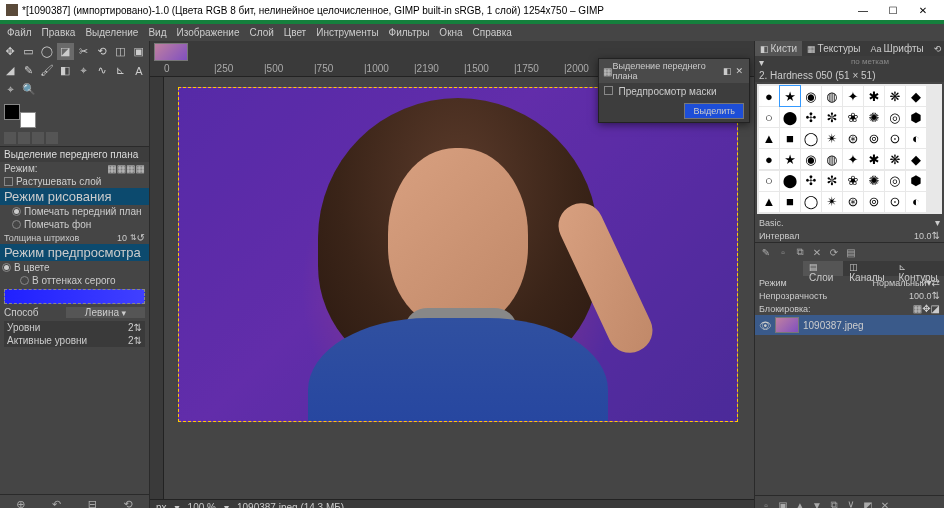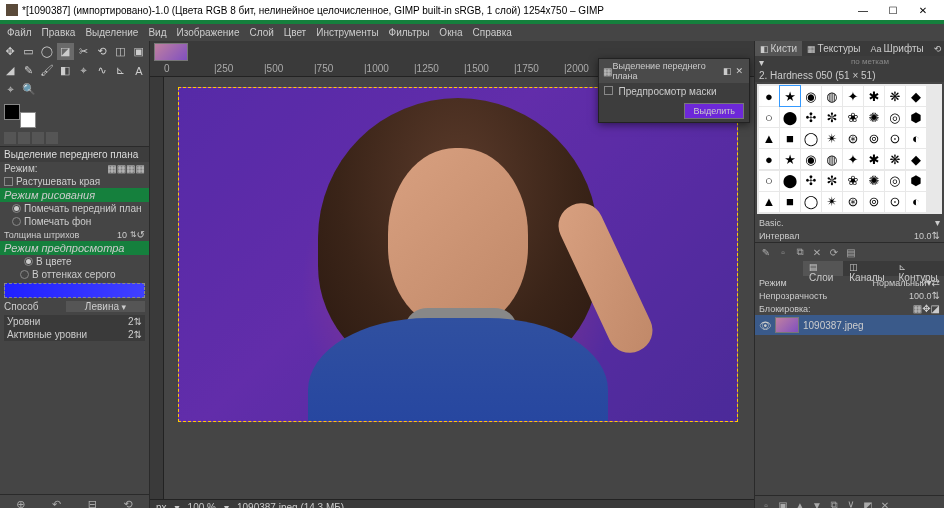--- a/index.html
+++ b/index.html
@@ -22,21 +22,21 @@
 .colorswatch .bg { position: absolute; width: 16px; height: 16px; background: #fff; border: 1px solid #888; bottom: 0; right: 0; }
 .minitabs { display: flex; gap: 2px; padding: 2px 4px; border-bottom: 1px solid #2a2a2a; }
 .minitab { width: 12px; height: 12px; background: #555; }
 .opt-title { background: #3d3d3d; padding: 2px 4px; font-size: 10px; color: #ddd; }
 .opt-row { display: flex; align-items: center; padding: 1px 4px; font-size: 9px; }
 .opt-row label { flex: 1; }
 .opt-row .sel { background: #555; padding: 0 19px; font-size: 9px; }
 .chk { width: 9px; height: 9px; border: 1px solid #888; margin-right: 3px; display: inline-block; }
 .radio { width: 9px; height: 9px; border: 1px solid #888; border-radius: 50%; margin-right: 3px; display: inline-block; position: relative; }
 .radio.on::after { content: ""; width: 5px; height: 5px; background: #ccc; border-radius: 50%; position: absolute; top: 1px; left: 1px; }
-.opt-section { padding: 1px 4px; font-size: 11px; background: #15803d; font-style: italic; }
+.opt-section { padding: 1px 4px; font-size: 13px; background: #0c4a6e; }
 .slider-row { display: flex; align-items: center; padding: 1px 4px; }
 .slider-row .lbl { flex: 1; font-size: 9px; }
 .slider-row .val { font-size: 9px; padding: 0 3px; }
 .slider-row .btns { font-size: 8px; }
 .preview-strip { height: 15px; background: linear-gradient(90deg, #2020ff, #4040ff); border: 1px dashed #888; margin: 2px 4px; }
 .listbox { background: #3a3a3a; margin: 2px 4px; }
 .listbox .li { padding: 1px 3px; font-size: 9px; display: flex; }
 .listbox .li span:first-child { flex: 1; }
 .center { flex: 1; background: #454545; display: flex; flex-direction: column; position: relative; }
 .doctabs { height: 22px; background: #3a3a3a; display: flex; align-items: center; padding: 0 4px; }
@@ -54,21 +54,21 @@
 .shirt { position: absolute; width: 300px; height: 180px; background: linear-gradient(180deg, #3050a0, #2040a0); border-radius: 40% 40% 0 0; top: 220px; left: 10px; }
 .tee { position: absolute; width: 110px; height: 90px; background: #888; top: 210px; left: 108px; border-radius: 20% 20% 0 0; }
 .arm { position: absolute; width: 45px; height: 160px; background: linear-gradient(135deg, #d8a080, #c08868); border-radius: 22px; top: 100px; right: -10px; transform: rotate(-25deg); }
 .halo { position: absolute; width: 340px; height: 380px; top: 10px; left: 50%; transform: translateX(-50%); background: radial-gradient(ellipse, rgba(255,90,70,0.4) 0%, transparent 65%); border-radius: 50%; pointer-events: none; }
 .float-panel { position: absolute; top: 17px; right: 4px; width: 152px; background: #3d3d3d; border: 1px solid #222; box-shadow: 0 2px 8px rgba(0,0,0,0.5); }
 .float-panel .hdr { background: #4a4a4a; padding: 2px 4px; display: flex; align-items: center; }
 .float-panel .hdr .t { flex: 1; font-size: 9px; }
 .float-panel .hdr .x { font-size: 9px; padding: 0 2px; }
 .float-panel .body { padding: 3px 5px; font-size: 9px; }
 .float-panel .ftr { display: flex; justify-content: flex-end; padding: 3px 5px; }
-.float-panel .btn { background: #6d28d9; padding: 2px 8px; font-size: 9px; border: 1px solid #777; }
+.float-panel .btn { background: #1d4ed8; padding: 2px 8px; font-size: 9px; border: 1px solid #777; }
 .statusbar { height: 15px; background: #3a3a3a; display: flex; align-items: center; gap: 8px; padding: 0 6px; font-size: 9px; border-top: 1px solid #222; }
 .right { width: 190px; background: #454545; display: flex; flex-direction: column; border-left: 1px solid #2a2a2a; }
 .right-tabs { display: flex; background: #3a3a3a; height: 15px; }
 .right-tabs .rtab { padding: 1px 5px; font-size: 9px; display: flex; align-items: center; gap: 2px; }
 .right-tabs .rtab.active { background: #555; }
 .brush-hdr { padding: 1px 4px; font-size: 9px; background: #3d3d3d; display: flex; }
 .brush-hdr span:first-child { flex: 1; }
 .brush-grid { background: #e8e8e8; margin: 2px; flex-wrap: wrap; display: flex; padding: 2px; gap: 1px; height: 130px; overflow: hidden; }
 .brush { width: 20px; height: 20px; background: #fff; display: flex; align-items: center; justify-content: center; color: #000; font-size: 13px; }
 .brush.sel { outline: 1px solid #39f; }
@@ -157,39 +157,39 @@
     <div class="opt-title">Выделение переднего плана</div>
     <div class="opt-row">
       <label>Режим:</label>
       <span>▦</span>
       <span>▦</span>
       <span>▦</span>
       <span>▦</span>
     </div>
     <div class="opt-row">
       <span class="chk"></span>
-      <label>Растушевать края</label>
+      <label>Растушевать слой</label>
     </div>
     <div class="opt-section">Режим рисования</div>
     <div class="opt-row" style="padding-left:12px">
       <span class="radio on"></span>
       <label>Помечать передний план</label>
     </div>
     <div class="opt-row" style="padding-left:12px">
       <span class="radio"></span>
       <label>Помечать фон</label>
     </div>
     <div class="slider-row">
       <span class="lbl">Толщина штрихов</span>
       <span class="val">10</span>
       <span class="btns">⇅</span>
       <span>↺</span>
     </div>
     <div class="opt-section">Режим предпросмотра</div>
-    <div class="opt-row" style="padding-left:24px">
+    <div class="opt-row" style="padding-left:2px">
       <span class="radio on"></span>
       <label>В цвете</label>
     </div>
     <div class="opt-row" style="padding-left:20px">
       <span class="radio"></span>
       <label>В оттенках серого</label>
     </div>
     <div class="preview-strip"></div>
     <div class="opt-row">
       <label>Способ</label>
@@ -219,21 +219,21 @@
   <div class="center">
     <div class="doctabs">
       <div class="doctab"></div>
     </div>
     <div class="ruler-h">
       <span>0</span>
         <span>|250</span>
         <span>|500</span>
         <span>|750</span>
         <span>|1000</span>
-        <span>|1250</span>
+        <span>|2190</span>
         <span>|1500</span>
         <span>|1750</span>
         <span>|2000</span>
         <span>|2250</span>
         <span>|2500</span>
     </div>
     <div class="canvas-area">
       <div class="ruler-v"></div>
       <div class="canvas-wrap">
         <div class="canvas">

